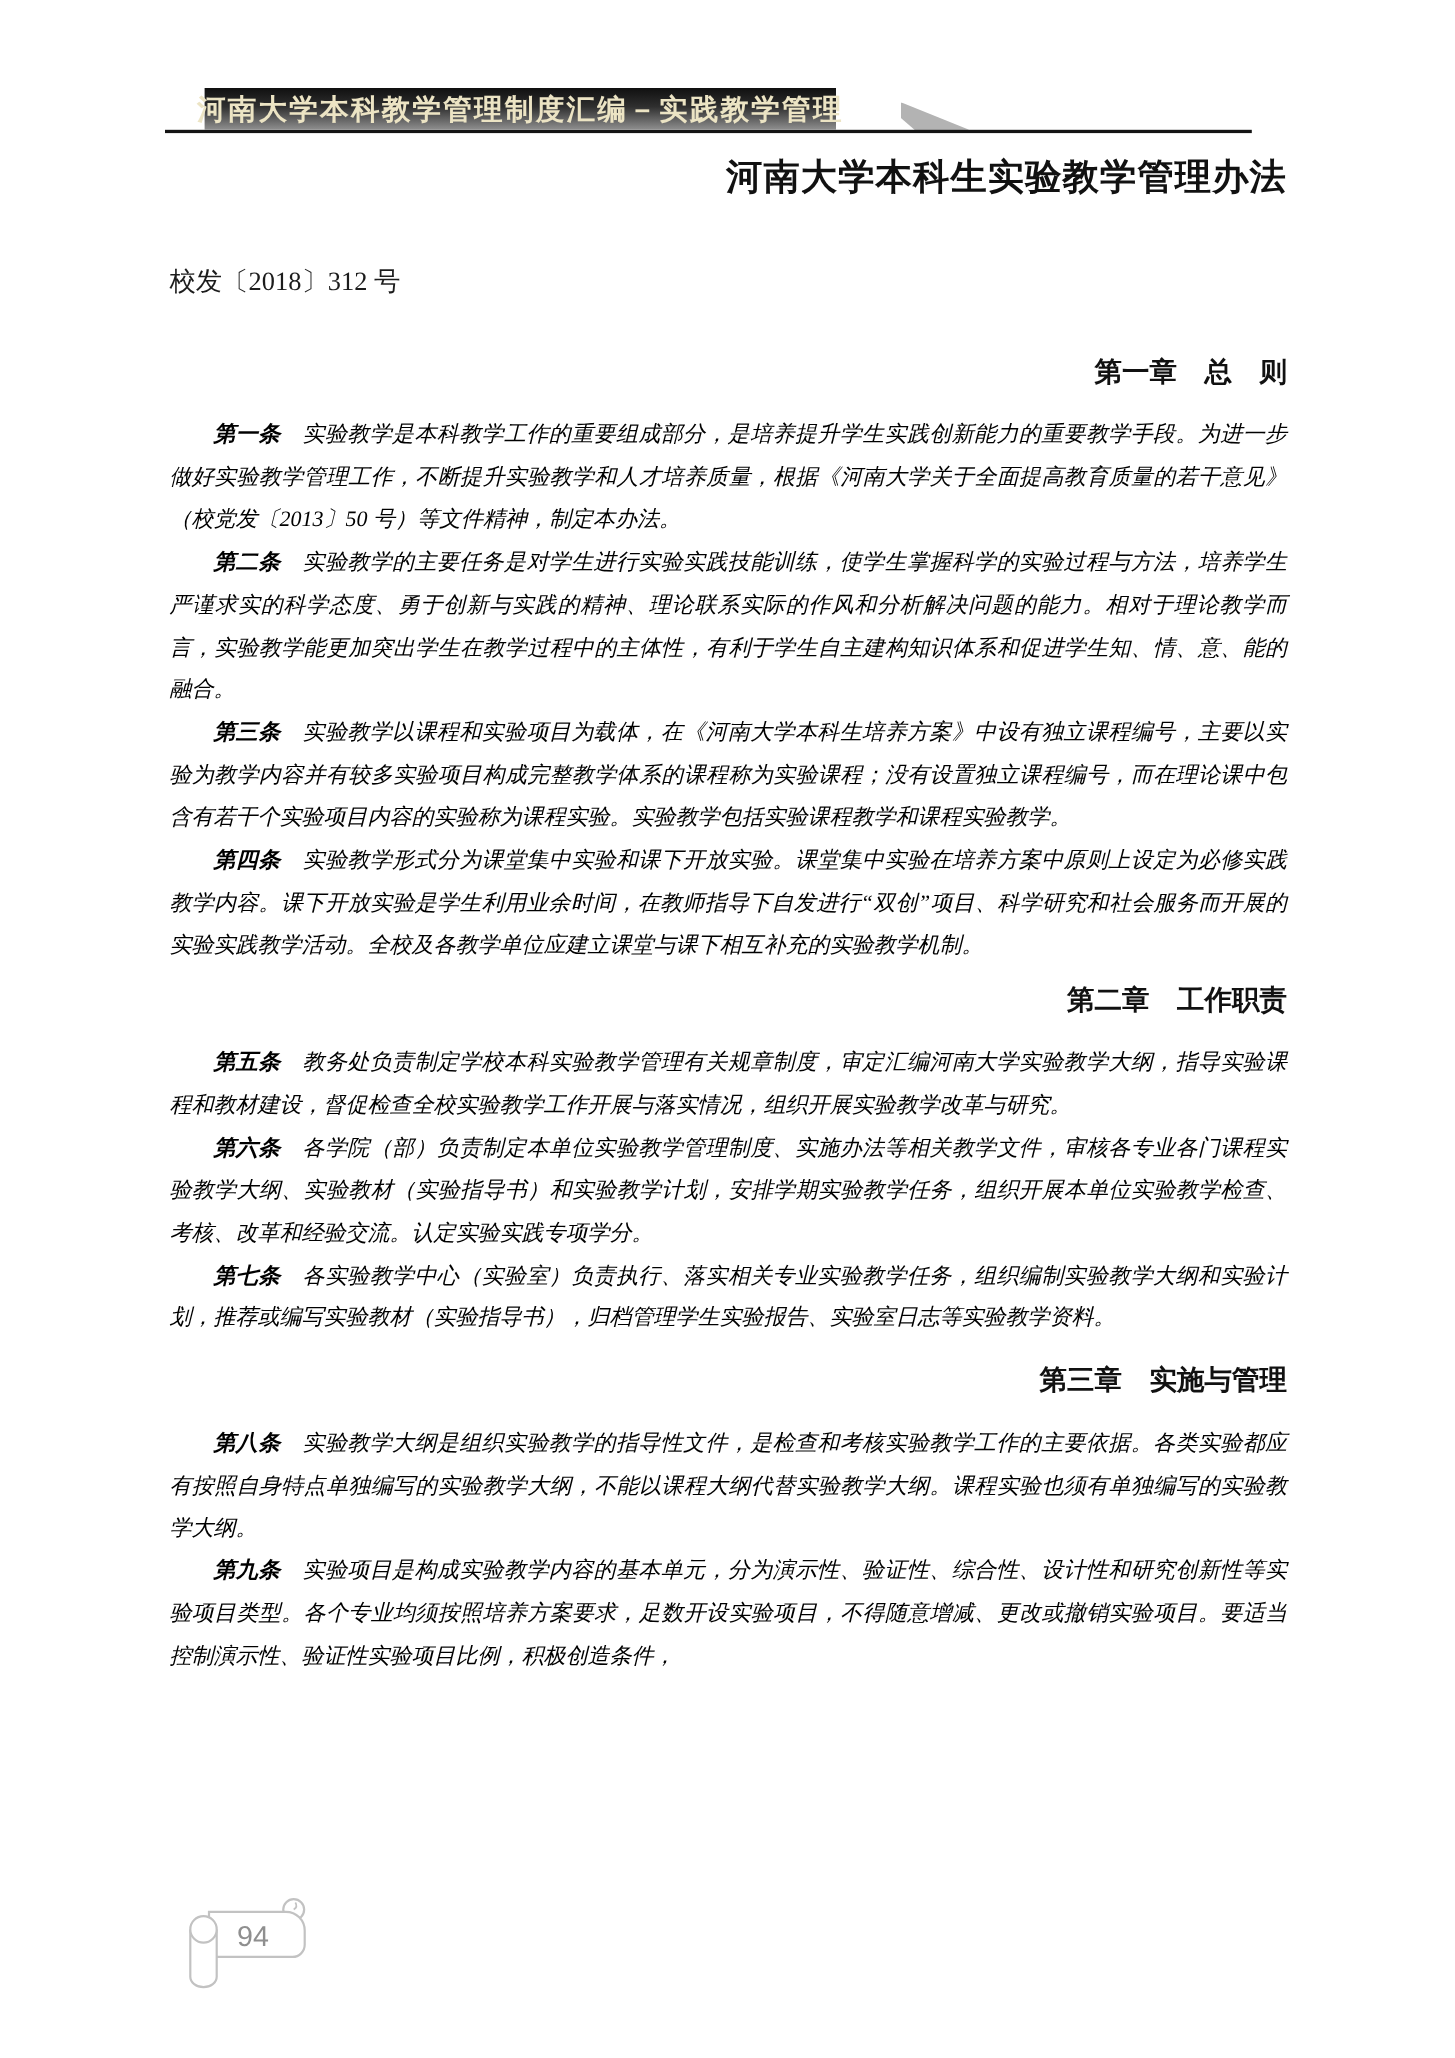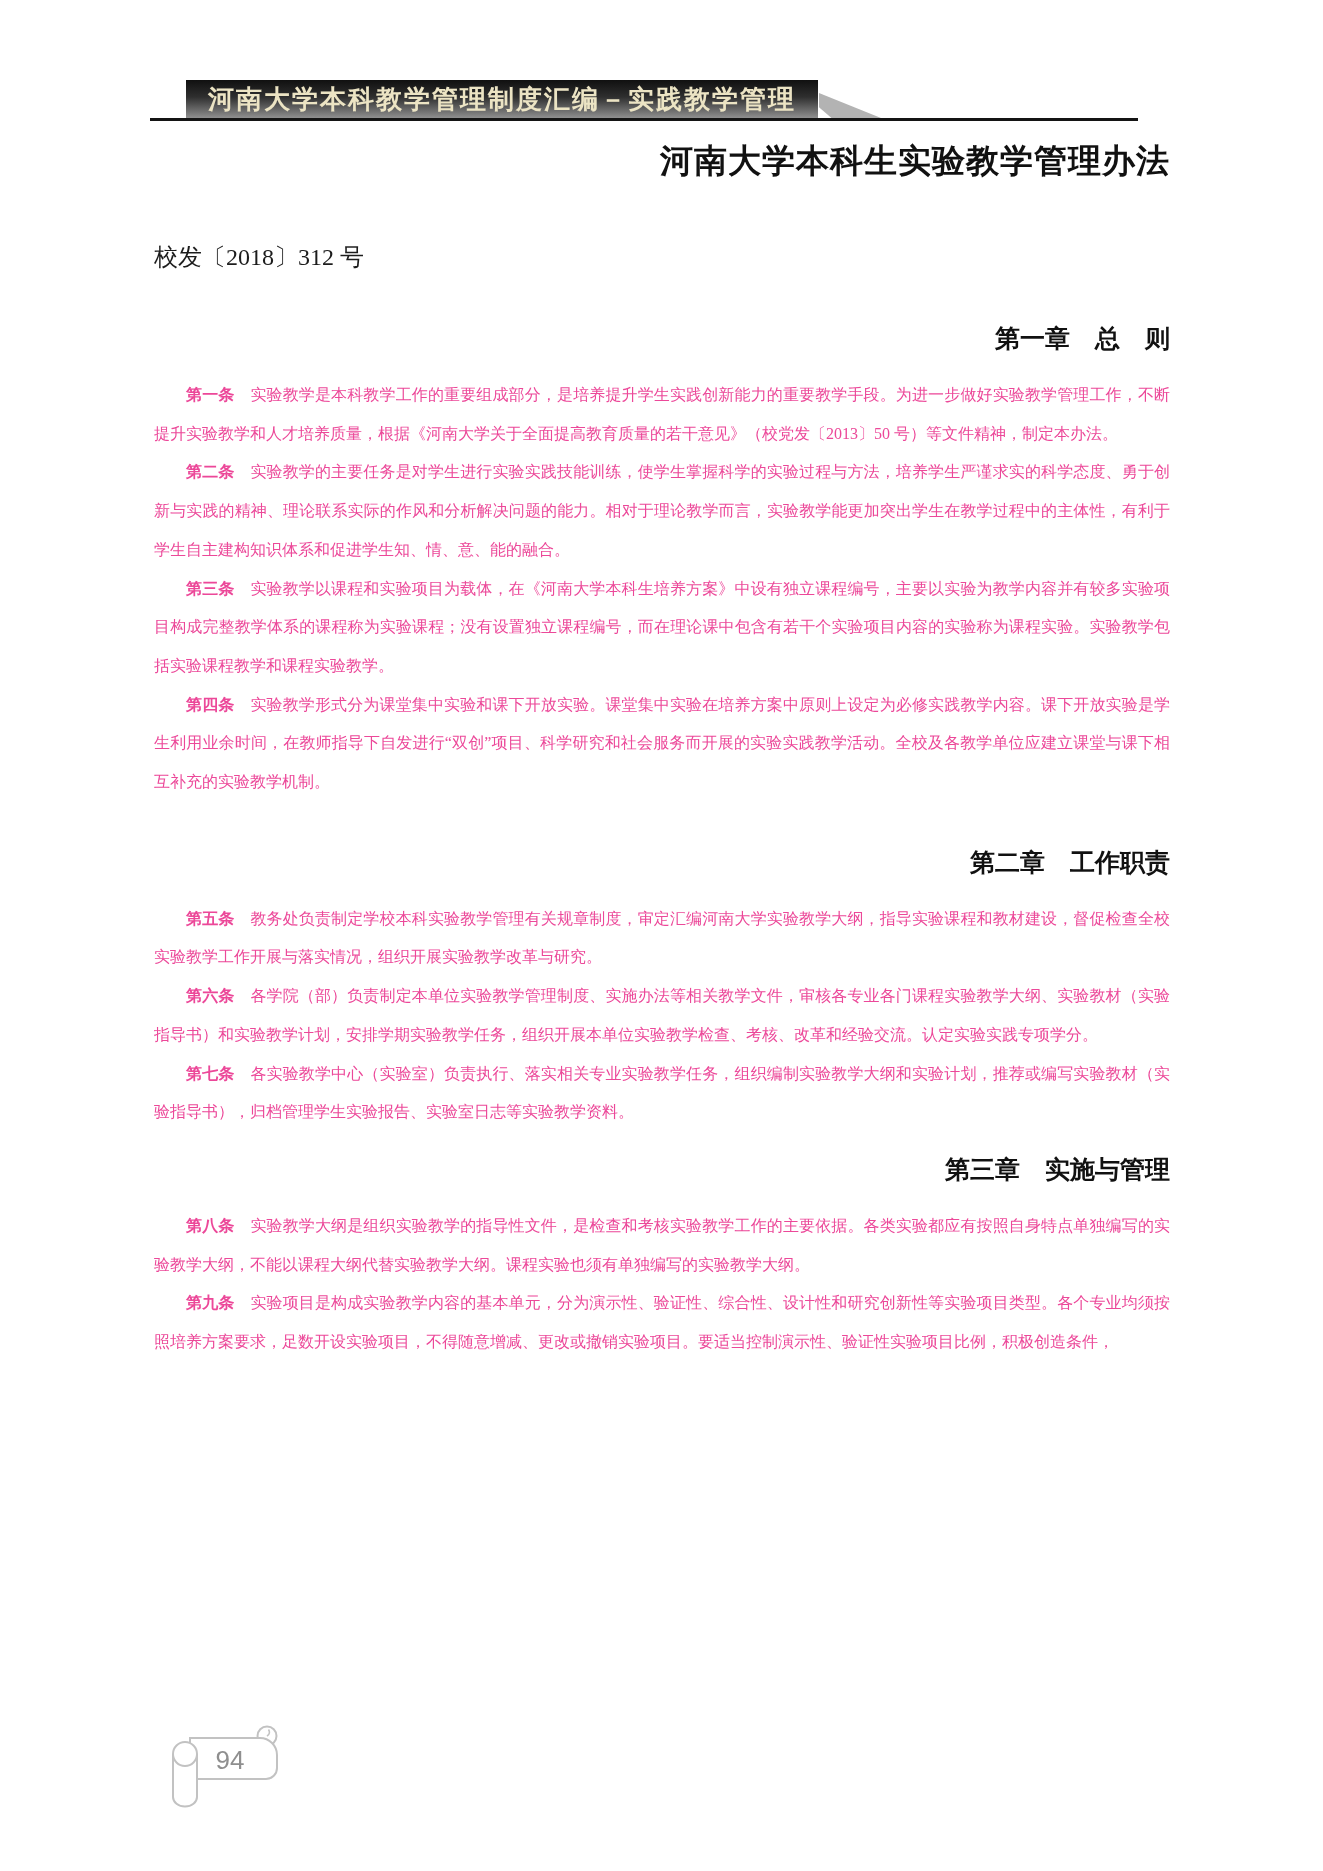--- a/index.html
+++ b/index.html
@@ -14,21 +14,21 @@
     overflow: hidden;
     font-family: "Liberation Serif", "DejaVu Serif", serif;
     color: #1c1c1c;
   }
 
   
   .header-bar {
     position: absolute;
     left: 186px;
     top: 80px;
-    width: 632px;
+    width: 574px;
     height: 38px;
     background: linear-gradient(180deg, #101010 0%, #2f2f2f 45%, #8f8f8f 100%);
     display: flex;
     align-items: center;
     justify-content: center;
     z-index: 2;
   }
   .header-bar .banner-title {
     color: #ece4c4;
     font-family: "Liberation Serif", "DejaVu Serif", serif;
@@ -83,30 +83,31 @@
   }
   .ch-heading {
     margin: 48px 0 20px 0;
     text-align: right;
     font-family: "Liberation Sans", "DejaVu Sans", sans-serif;
     font-weight: 700;
     font-size: 25px;
     line-height: 35px;
     color: #111111;
   }
-  .ch-heading.ch2 { margin-top: 43px; }
+  .ch-heading.ch2 { margin-top: 13px; }
   .ch-heading.ch3 { margin-top: 20px; }
 
   .article {
     margin: 0;
-    font-size: 16px;
+    font-size: 20px;
     line-height: 38.7px;
     text-align: justify;
     text-indent: 2em;
-    color: #ec4899;
+    color: #000000;
+    font-style: italic;
   }
   .art-label {
     font-weight: bold;
     margin-right: 1em;
   }
 
   
   .page-scroll {
     position: absolute;
     left: 166px;

